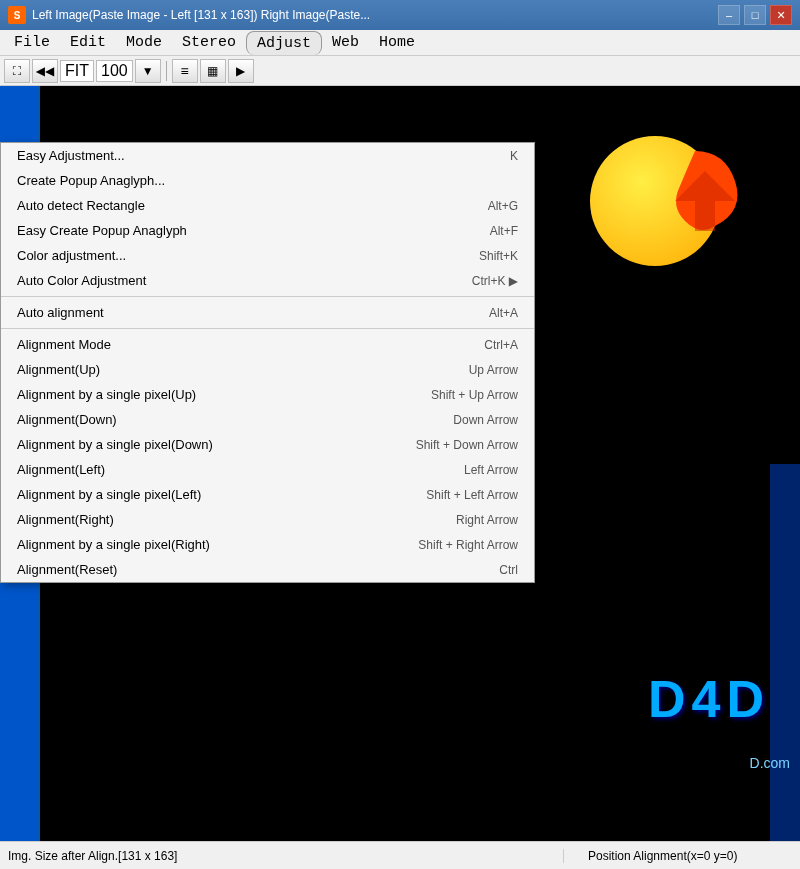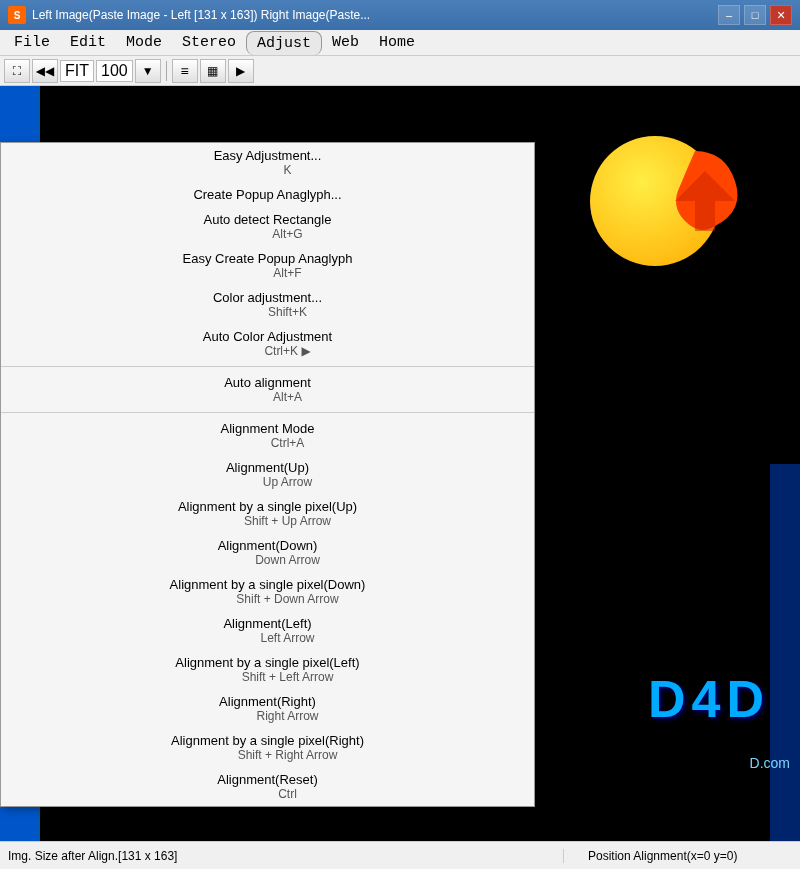--- a/index.html
+++ b/index.html
@@ -161,21 +161,20 @@
     }
     .dropdown-item {
       display: flex;
       align-items: center;
       justify-content: space-between;
       padding: 5px 16px 5px 16px;
       cursor: pointer;
       color: #000;
       font-size: 13px;
       white-space: nowrap;
-      flex-direction: column;
     }
     .dropdown-item .item-label {}
     .dropdown-item .item-shortcut {
       color: #555;
       font-size: 12px;
       margin-left: 40px;
     }
     .dropdown-separator {
       height: 1px;
       background: #ccc;

